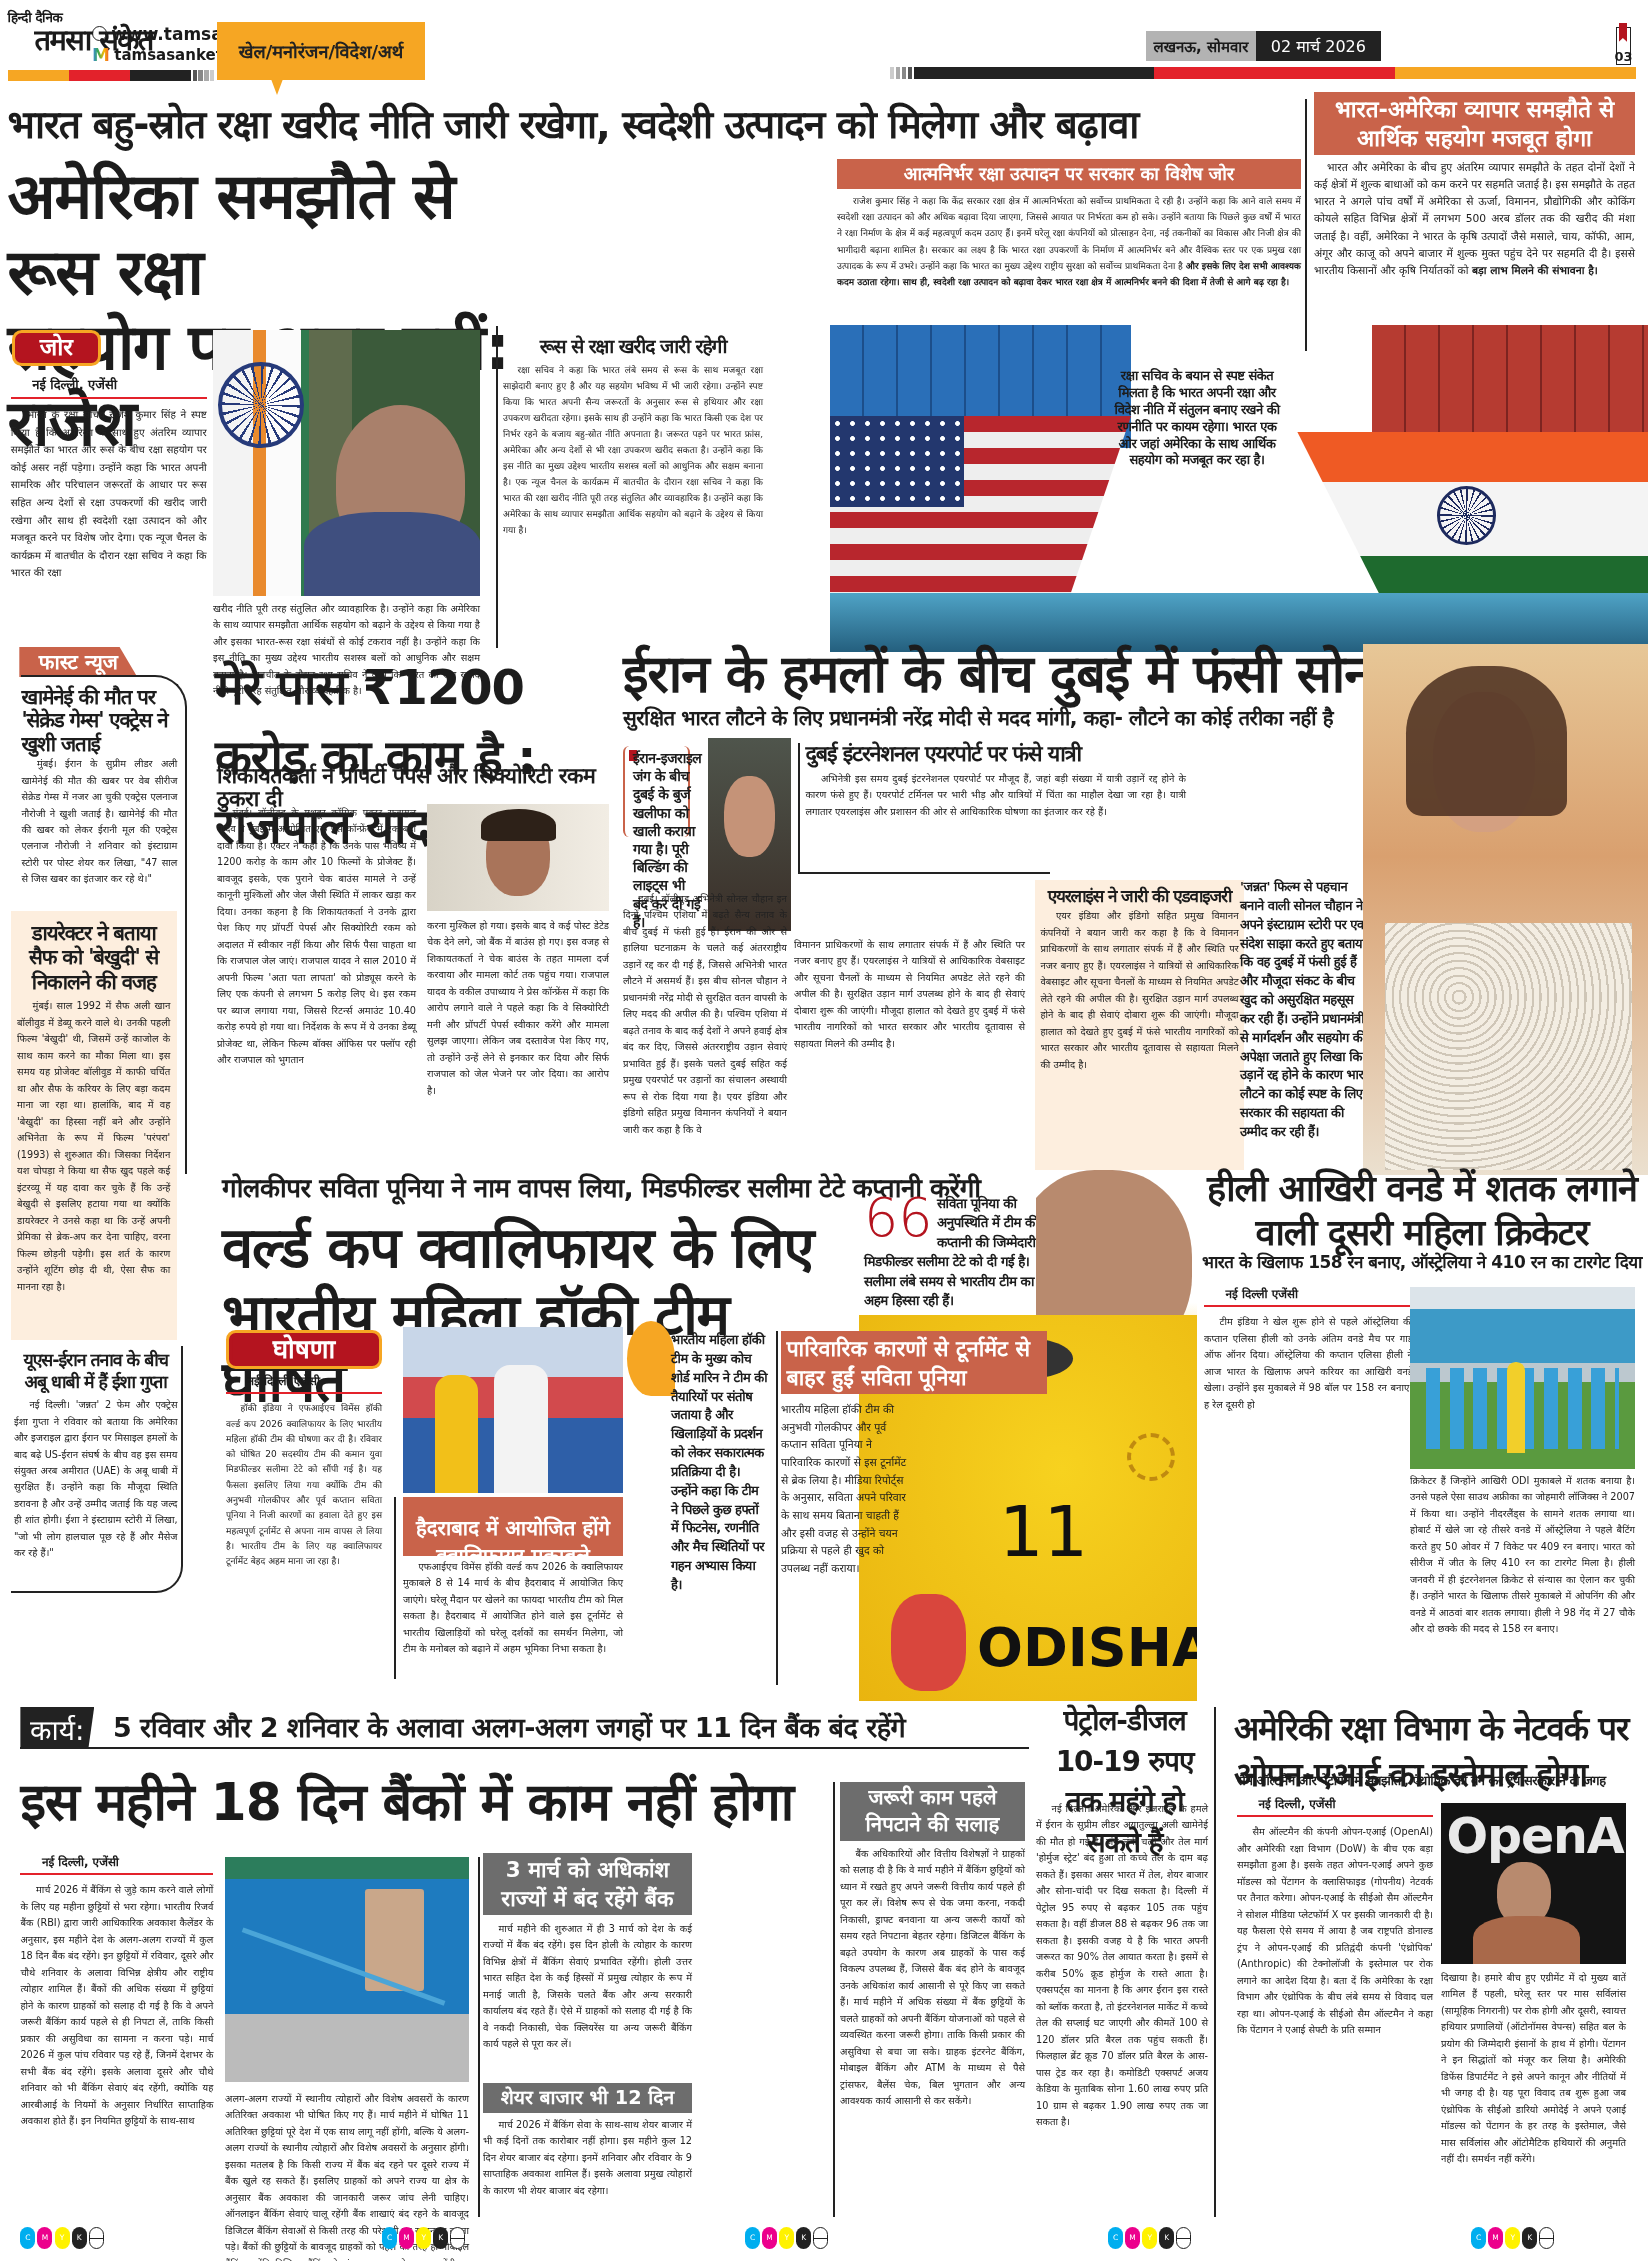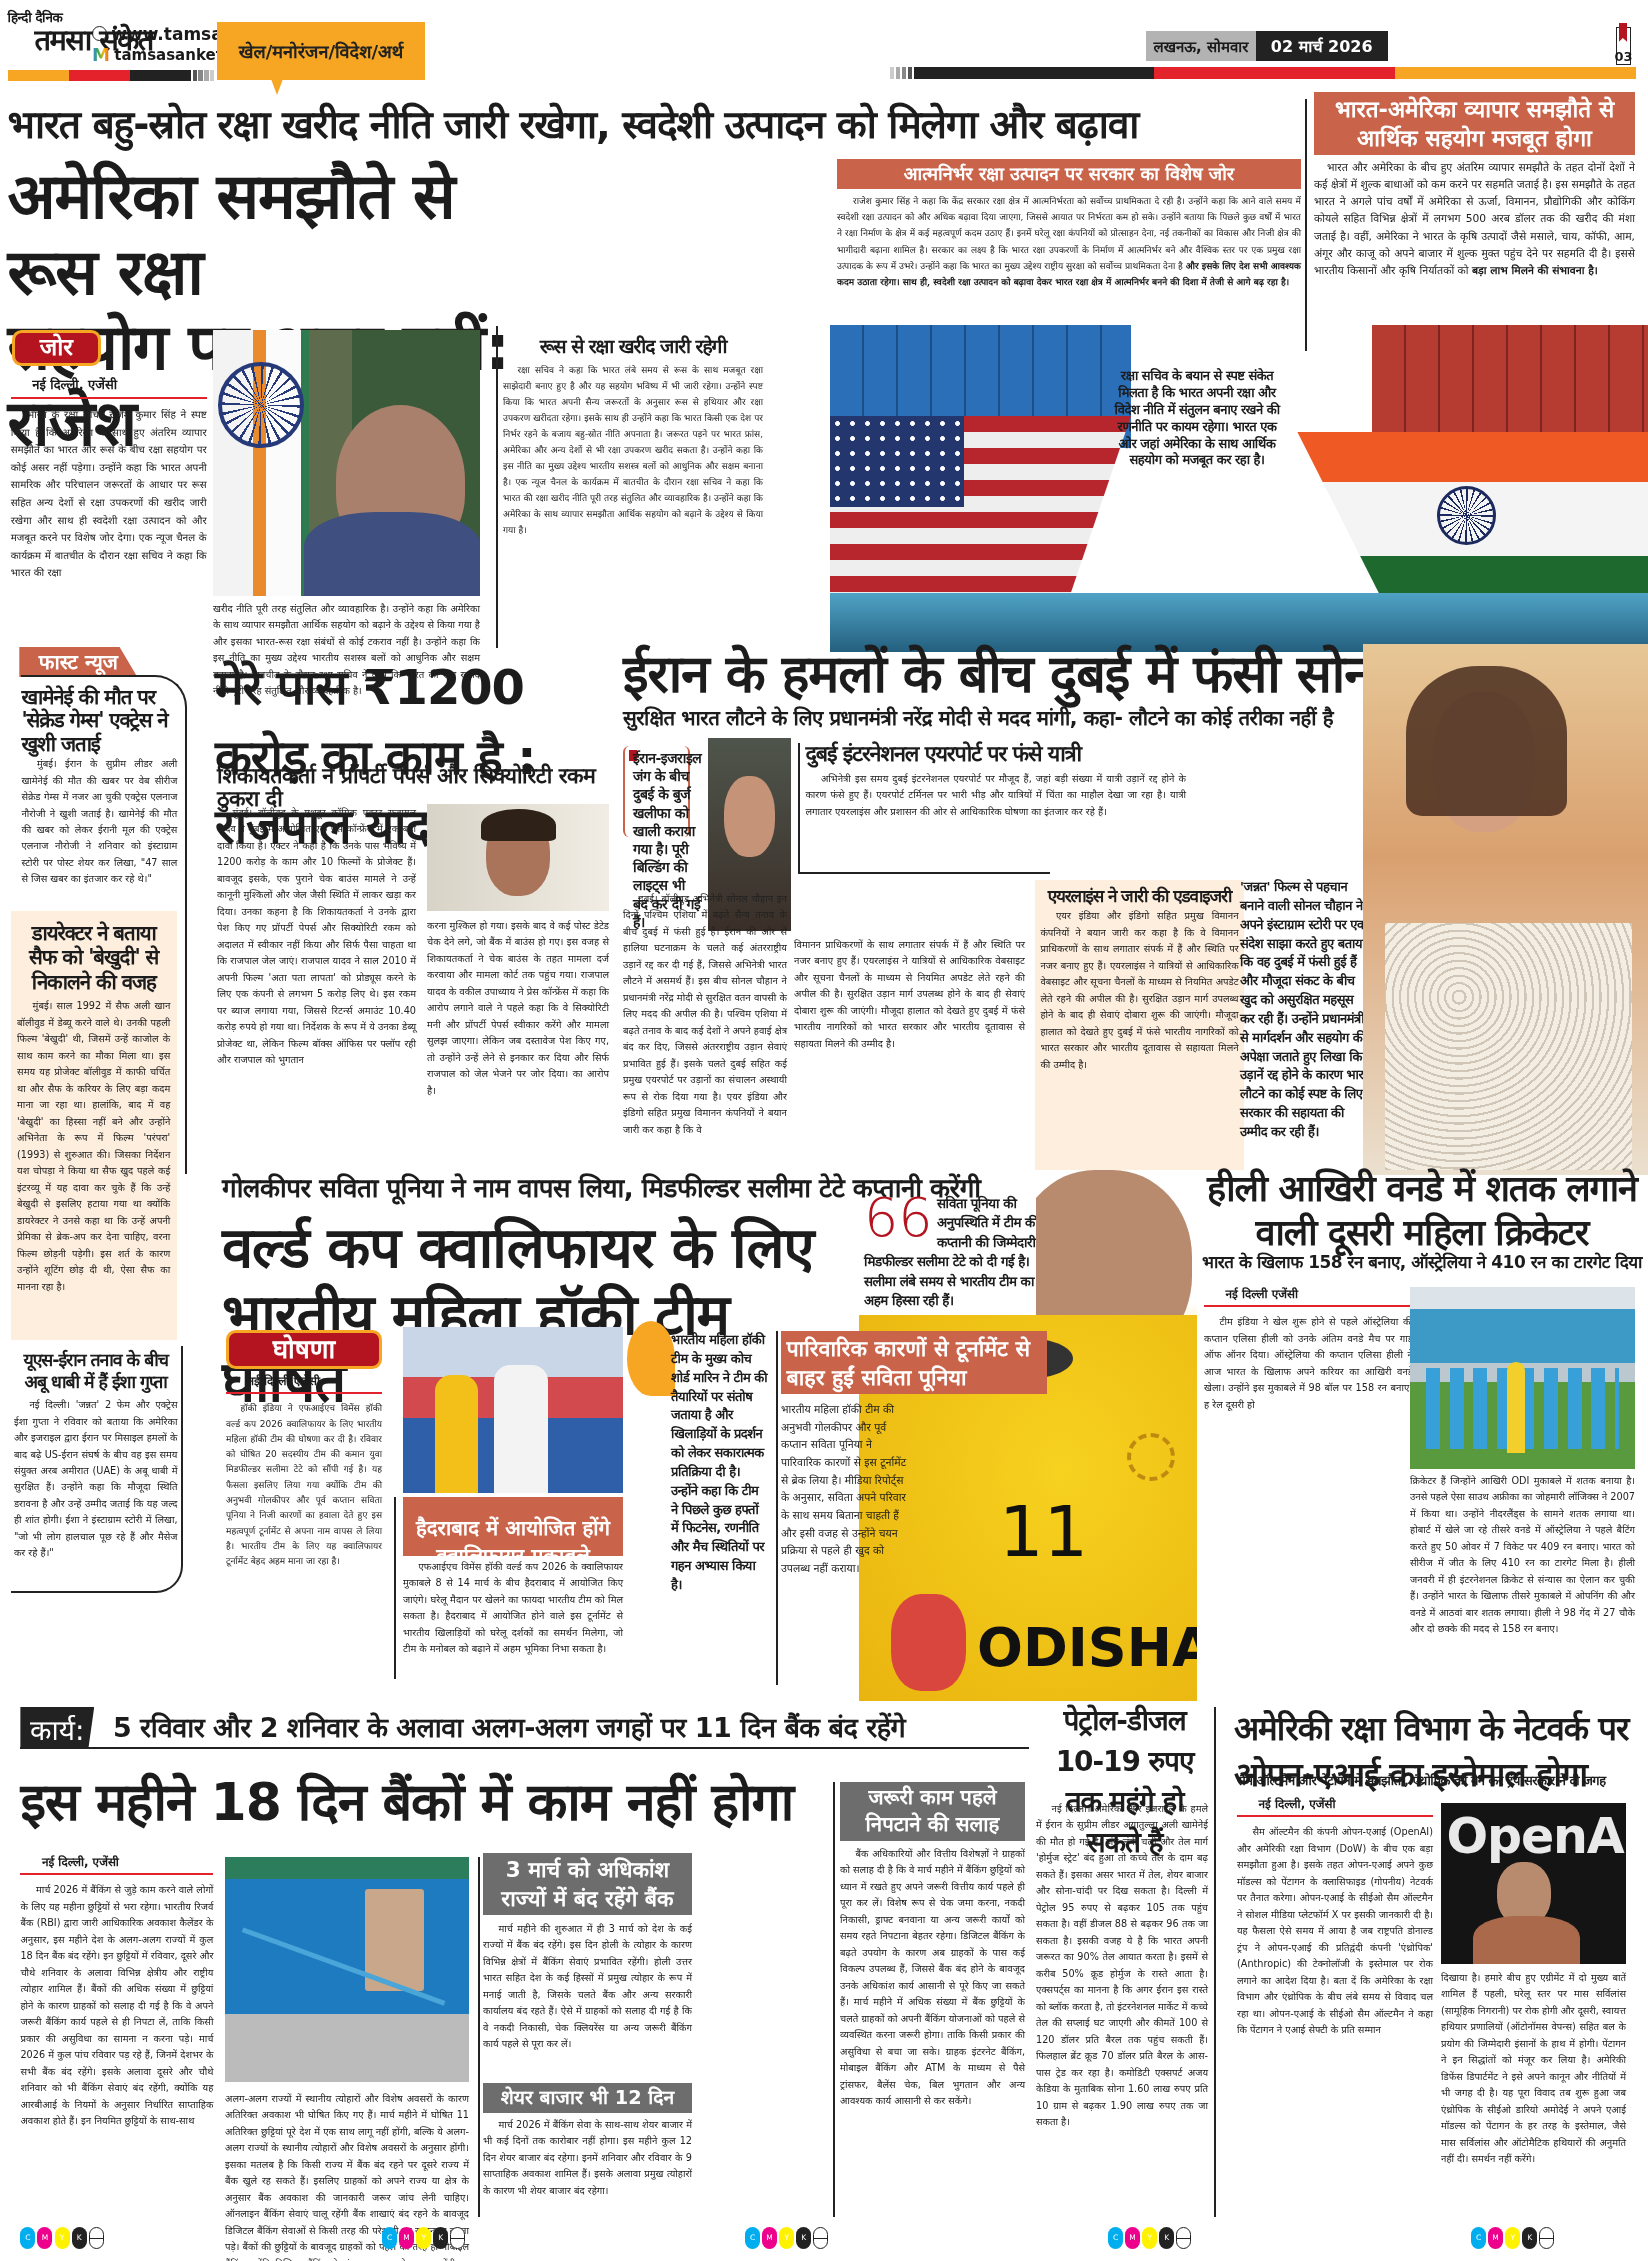--- a/index.html
+++ b/index.html
@@ -46,21 +46,21 @@
     <span style="width:4.3px;margin-left:1.6px;background:#888"></span>
     <span style="width:4.3px;margin-left:1.6px;background:#aaa"></span>
     <span style="width:4.3px;margin-left:1.6px;background:#ccc"></span>
 </div>
 <div class="abs" style="left:217px;top:21.5px;width:208px;height:58px;background:#f6a623;display:flex;align-items:center;justify-content:center">
   <span style="font-size:18px;font-weight:700;color:#222">खेल/मनोरंजन/विदेश/अर्थ</span>
 </div>
 <div class="abs" style="left:271px;top:79px;width:0;height:0;border-left:6.4px solid transparent;border-right:6.4px solid transparent;border-top:16px solid #f6a623"></div>
 <div class="abs" style="left:1146px;top:31px;display:flex;height:29.5px">
   <span style="background:#b3b3b3;padding:0 7.5px;font-size:15px;font-weight:700;display:flex;align-items:center">लखनऊ, सोमवार</span>
-  <span style="background:#222;color:#fff;padding:0 15px;font-size:16px;font-weight:700;display:flex;align-items:center">02 मार्च 2026</span>
+  <span style="background:#222;color:#fff;padding:0 15px;font-size:16px;font-weight:400;display:flex;align-items:center">02 मार्च 2026</span>
 </div>
 <div class="abs" style="left:890px;top:67px;width:746px;height:11.8px;display:flex">
   <span style="width:4.3px;margin-right:1.6px;background:#ccc"></span>
     <span style="width:4.3px;margin-right:1.6px;background:#aaa"></span>
     <span style="width:4.3px;margin-right:1.6px;background:#888"></span>
     <span style="width:4.3px;margin-right:1.6px;background:#555"></span>
   <span style="flex:1;background:#222"></span>
     <span style="flex:1;background:#e3222b"></span>
     <span style="flex:1;background:#f6a623"></span>
 </div>

